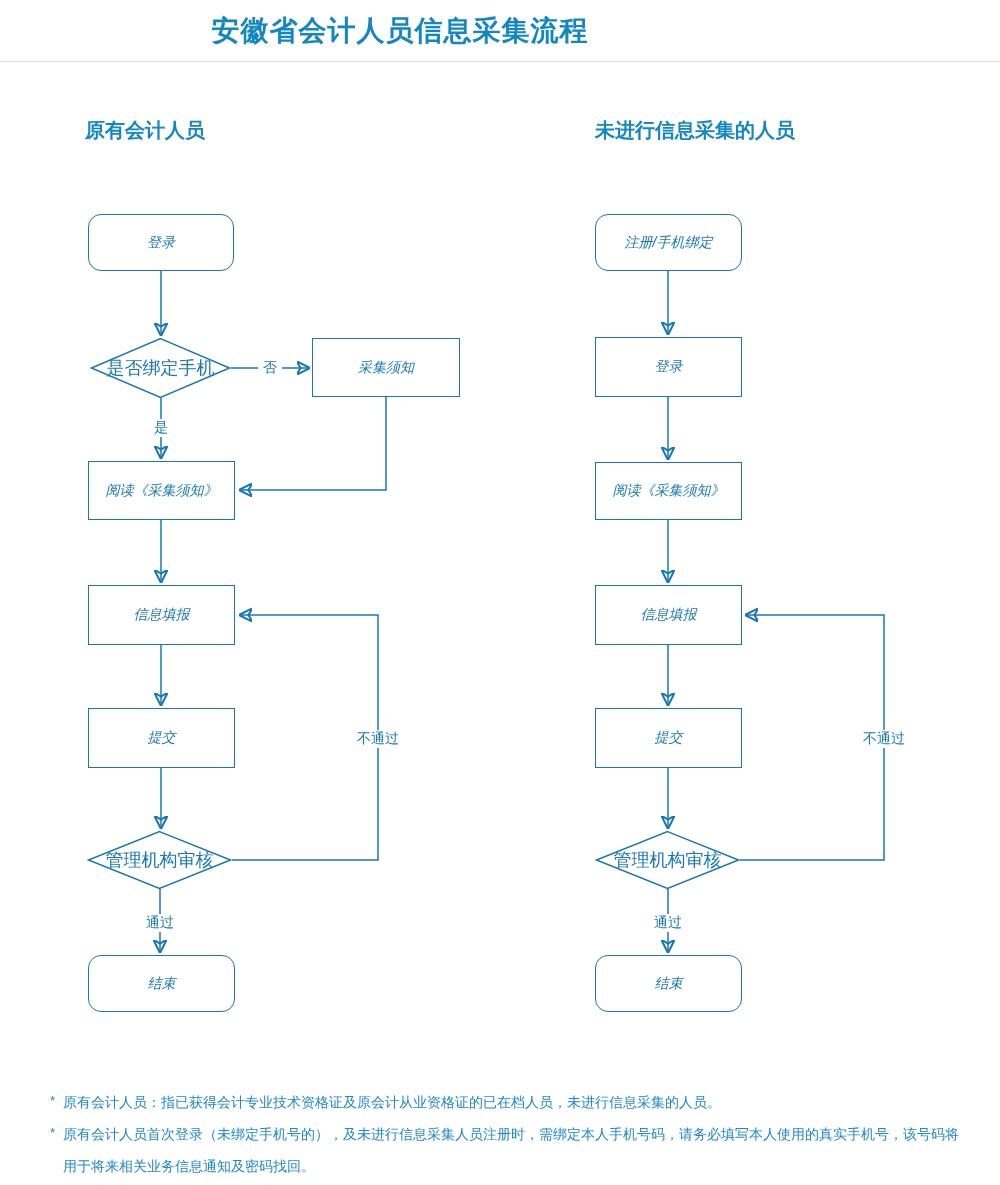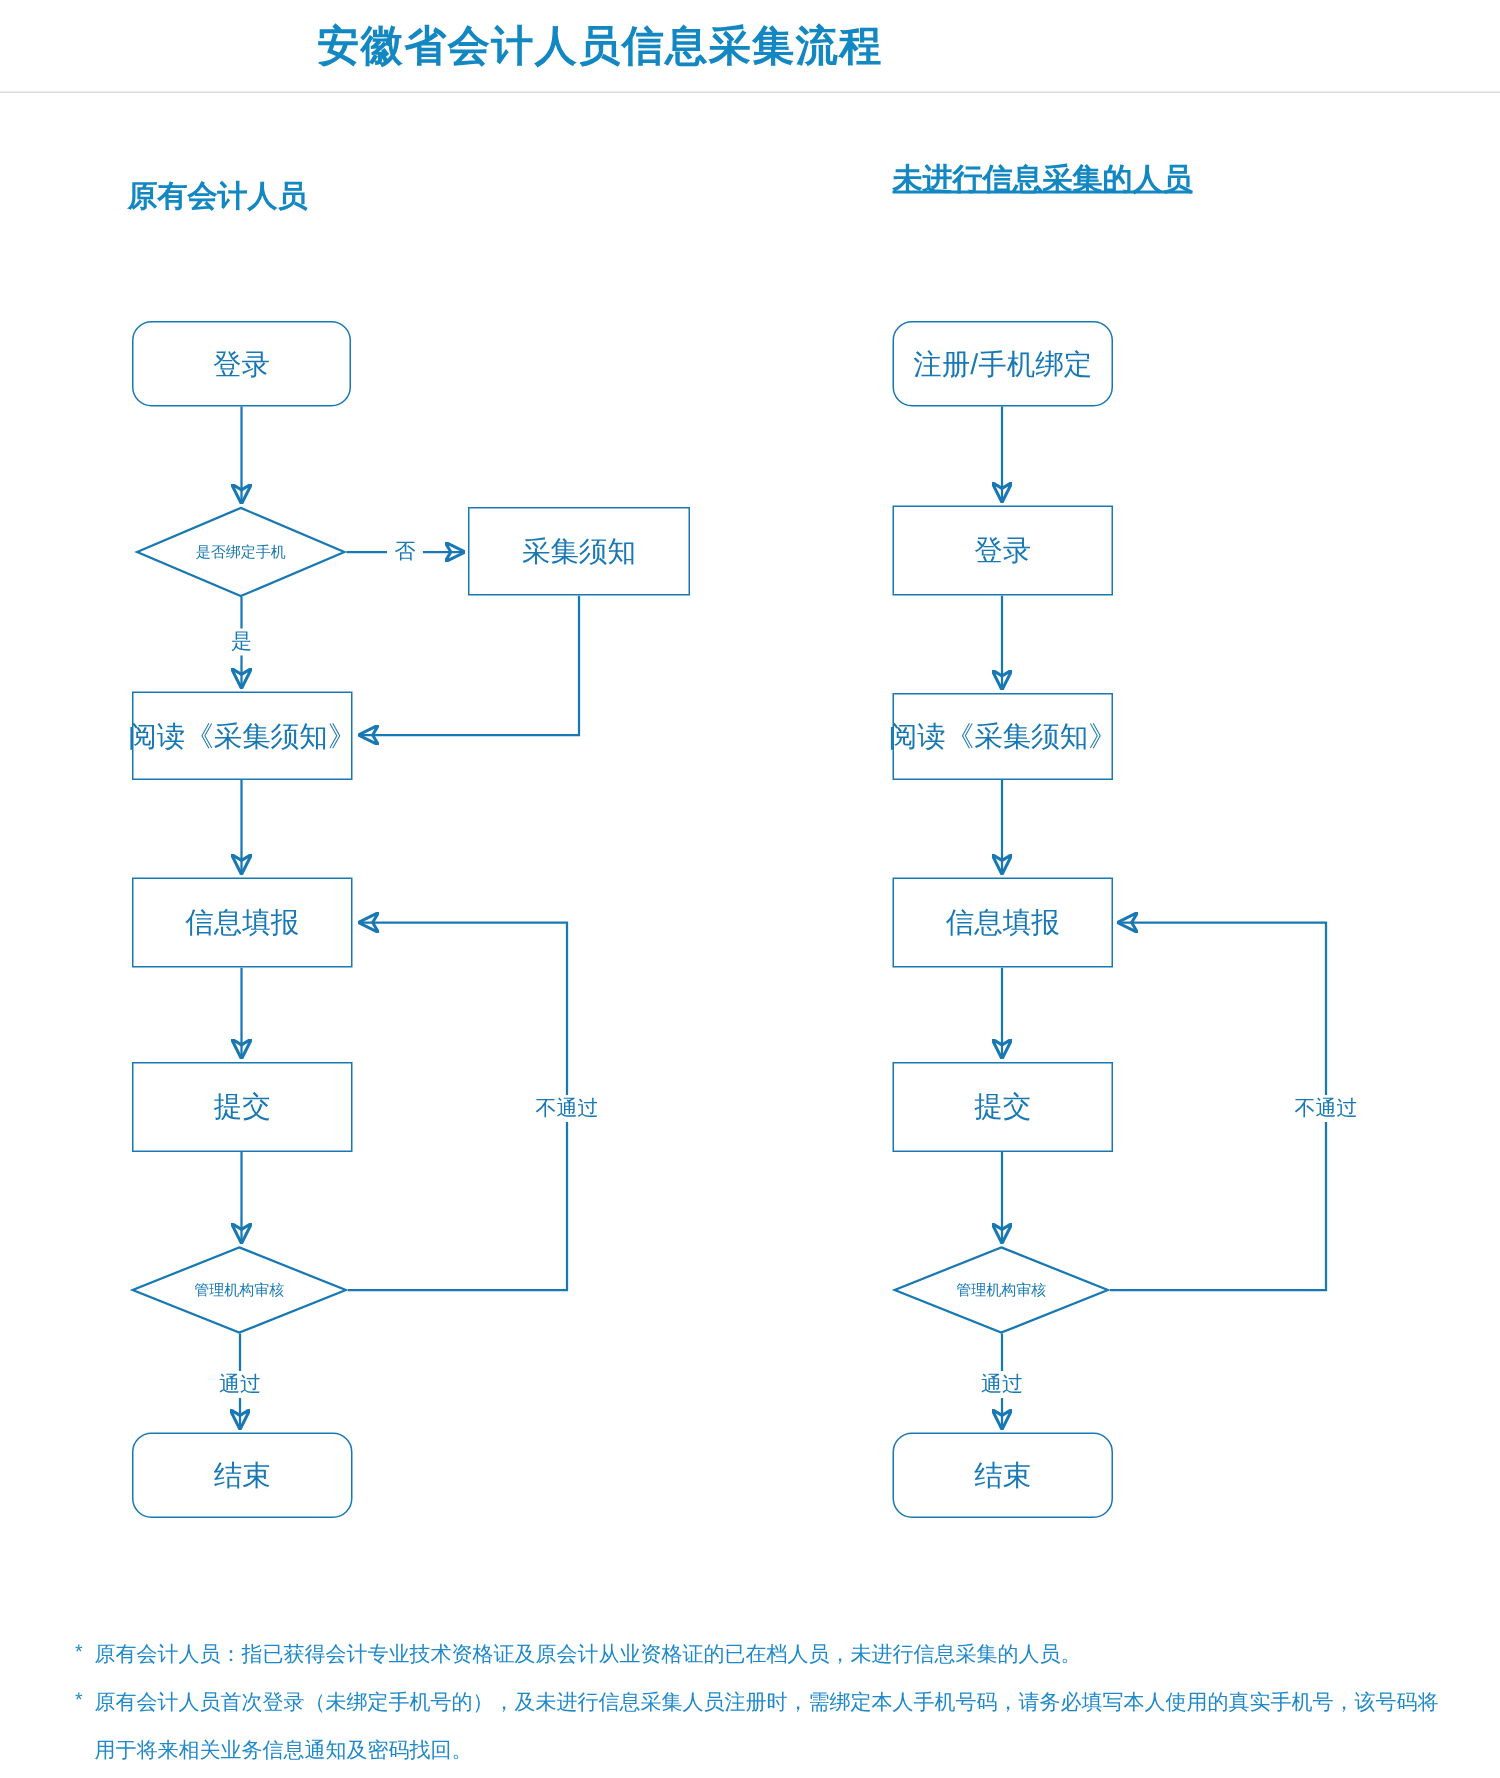--- a/index.html
+++ b/index.html
@@ -3,35 +3,35 @@
 <meta charset="utf-8">
 <style>
   html,body{margin:0;padding:0;background:#fff;}
   body{font-family:"Liberation Sans","DejaVu Sans",sans-serif;}
   .page{position:relative;width:1000px;height:1185px;background:#fff;overflow:hidden;}
   .title{position:absolute;top:12px;left:0;width:800px;text-align:center;
          font-size:28px;font-weight:bold;color:var(--accent);letter-spacing:1px;}
   .divider{position:absolute;top:61px;left:0;width:1000px;border-top:1px solid var(--divider);}
   .col-header{position:absolute;font-size:20px;font-weight:bold;color:var(--accent);white-space:nowrap;}
   .col-header.left{left:85px;top:117px;}
-  .col-header.right{left:595px;top:106px;text-decoration:underline;}
+  .col-header.right{left:595px;top:117px;}
 
   .connectors{position:absolute;left:0;top:0;width:1000px;height:1185px;pointer-events:none;}
   .connectors path{fill:none;stroke:var(--stroke);stroke-width:1.5;}
 
   .node{position:absolute;box-sizing:border-box;background:#fff;border:1.5px solid var(--stroke);
         display:flex;align-items:center;justify-content:center;
-        font-size:19px;color:var(--stroke);white-space:nowrap;}
+        font-size:14px;color:var(--stroke);white-space:nowrap;font-style:italic;}
   .node.rounded{border-radius:13px;}
 
   .diamond{position:absolute;}
   .diamond svg{position:absolute;left:0;top:0;width:100%;height:100%;overflow:visible;}
   .diamond polygon{fill:#fff;stroke:var(--stroke);stroke-width:1.5;}
   .diamond .dlabel{position:absolute;left:0;top:0;right:0;bottom:0;display:flex;
-        align-items:center;justify-content:center;font-size:10px;color:var(--stroke);white-space:nowrap;text-align:right;}
+        align-items:center;justify-content:center;font-size:18px;color:var(--stroke);white-space:nowrap;text-align:right;}
 
   .elabel{position:absolute;transform:translate(-50%,-50%);background:#fff;
         padding:0 5px;font-size:14px;color:var(--stroke);white-space:nowrap;}
 
   .notes{position:absolute;left:50px;top:1086px;width:912px;}
   .note{display:flex;align-items:flex-start;color:var(--note);font-size:14px;line-height:32px;}
   .note .bullet{flex:0 0 13px;width:13px;font-size:13px;line-height:30px;color:var(--note);}
   .note .note-text{flex:1;}
 </style>
 </head>

